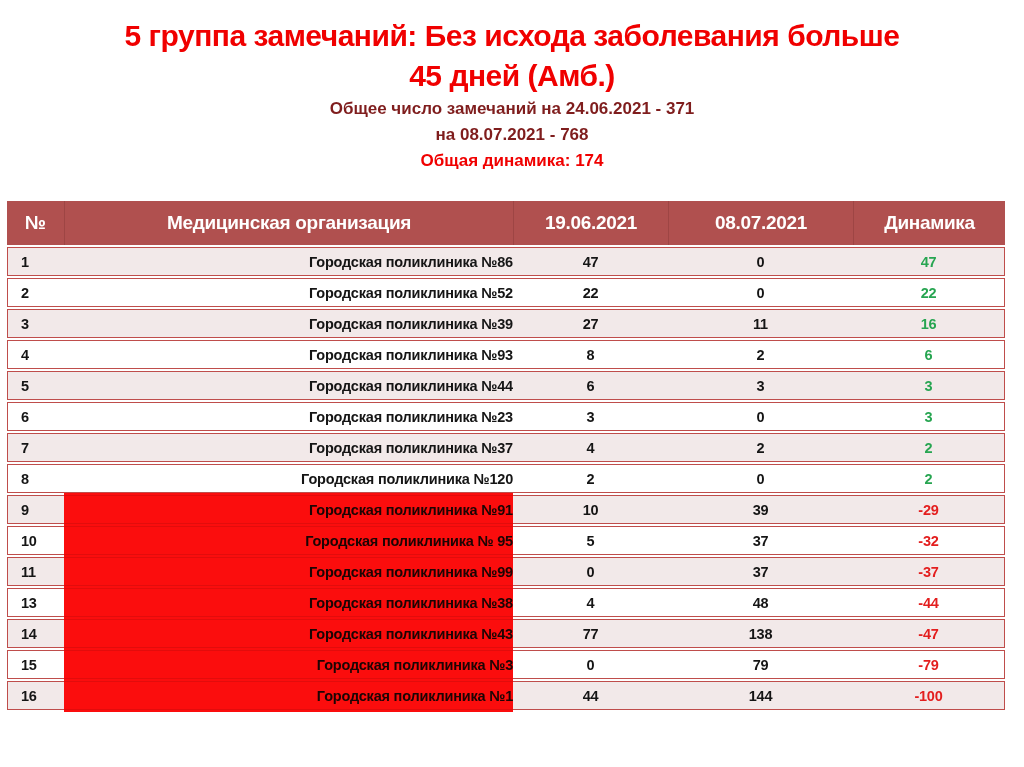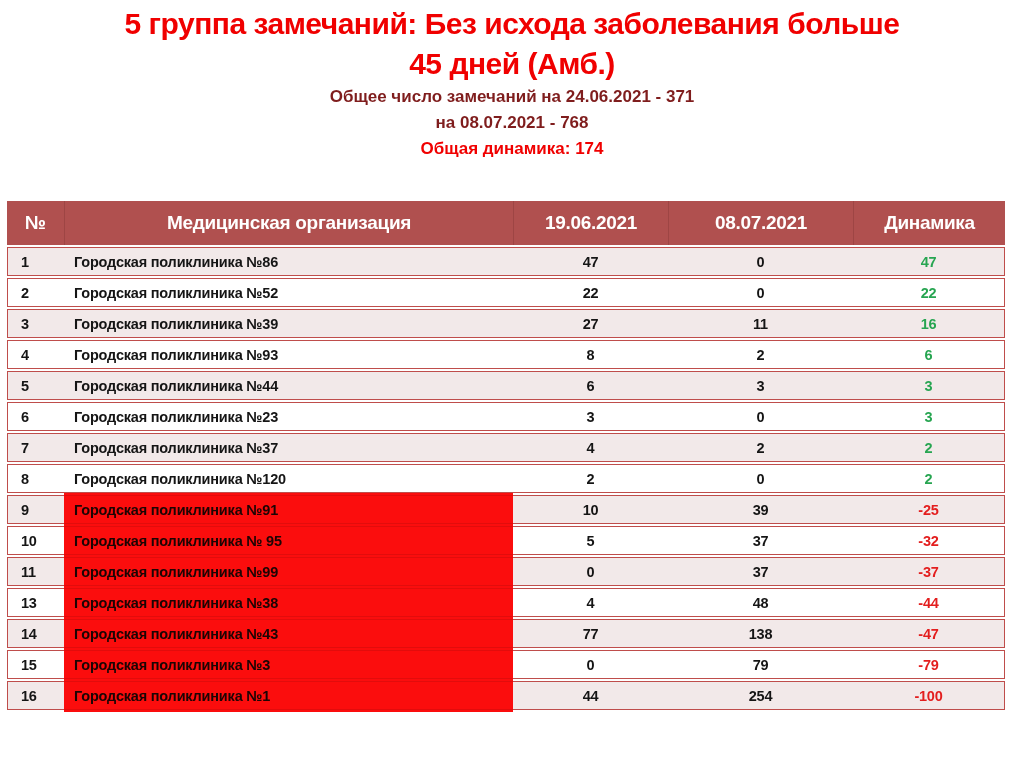--- a/index.html
+++ b/index.html
@@ -14,21 +14,21 @@
     --green:#27a551;
     --neg-red:#e31e1e;
     --body-text:#151515;
   }
   html,body{margin:0;padding:0;}
   body{
     width:1024px;height:767px;background:#ffffff;overflow:hidden;position:relative;
     font-family:"Liberation Sans",sans-serif;font-weight:bold;
   }
   .slide{position:absolute;inset:0;}
-  .titles{position:absolute;top:4px;left:0;width:100%;text-align:center;}
+  .titles{position:absolute;top:16px;left:0;width:100%;text-align:center;}
   .title-line{color:var(--title-red);font-size:30px;line-height:40px;letter-spacing:-0.5px;}
   .sub-line{color:#7f1d1d;font-size:17px;line-height:26px;}
   .sub-line.dyn{color:var(--title-red);}
   table.tbl{
     position:absolute;top:199px;left:7px;width:998px;
     border-collapse:separate;border-spacing:0 2px;table-layout:fixed;
   }
   th{
     background:var(--header-bg);color:#ffffff;font-size:19px;font-weight:bold;
     height:44px;padding:0;text-align:center;letter-spacing:-0.3px;
@@ -37,21 +37,21 @@
   td{
     height:27px;padding:0;font-size:14.5px;font-weight:bold;color:var(--body-text);
     border-top:1px solid var(--border-red);border-bottom:1px solid var(--border-red);
     text-align:center;letter-spacing:-0.2px;white-space:nowrap;overflow:hidden;
   }
   tbody tr td:first-child{border-left:1px solid var(--border-red);}
   tbody tr td:last-child{border-right:1px solid var(--border-red);}
   tbody tr:nth-child(odd) td{background:var(--row-alt);}
   tbody tr:nth-child(even) td{background:#ffffff;}
   td.c-num{text-align:left;padding-left:13px;}
-  td.c-org{text-align:left;padding-left:10px;}
+  td.c-org{text-align:right;padding-left:10px;}
   td.c-org.hl{
     background:var(--hl-red);color:var(--hl-text);
     border-top-color:var(--hl-border);border-bottom-color:var(--hl-border);
     box-shadow:0 2px 0 0 var(--hl-red), 0 -2px 0 0 var(--hl-red);
   }
   td.c-dyn.pos{color:var(--green);}
   td.c-dyn.neg{color:var(--neg-red);}
 </style>
 </head>
 <body>
@@ -138,21 +138,21 @@
     <td class="c-org">Городская поликлиника №120</td>
     <td class="c-val">2</td>
     <td class="c-val">0</td>
     <td class="c-dyn pos">2</td>
   </tr>
         <tr>
     <td class="c-num">9</td>
     <td class="c-org hl">Городская поликлиника №91</td>
     <td class="c-val">10</td>
     <td class="c-val">39</td>
-    <td class="c-dyn neg">-25</td>
+    <td class="c-dyn neg">-29</td>
   </tr>
         <tr>
     <td class="c-num">10</td>
     <td class="c-org hl">Городская поликлиника № 95</td>
     <td class="c-val">5</td>
     <td class="c-val">37</td>
     <td class="c-dyn neg">-32</td>
   </tr>
         <tr>
     <td class="c-num">11</td>
@@ -179,19 +179,19 @@
     <td class="c-num">15</td>
     <td class="c-org hl">Городская поликлиника №3</td>
     <td class="c-val">0</td>
     <td class="c-val">79</td>
     <td class="c-dyn neg">-79</td>
   </tr>
         <tr>
     <td class="c-num">16</td>
     <td class="c-org hl">Городская поликлиника №1</td>
     <td class="c-val">44</td>
-    <td class="c-val">254</td>
+    <td class="c-val">144</td>
     <td class="c-dyn neg">-100</td>
   </tr>
       </tbody>
   </table>
 
 </div>
 
 </body></html>

